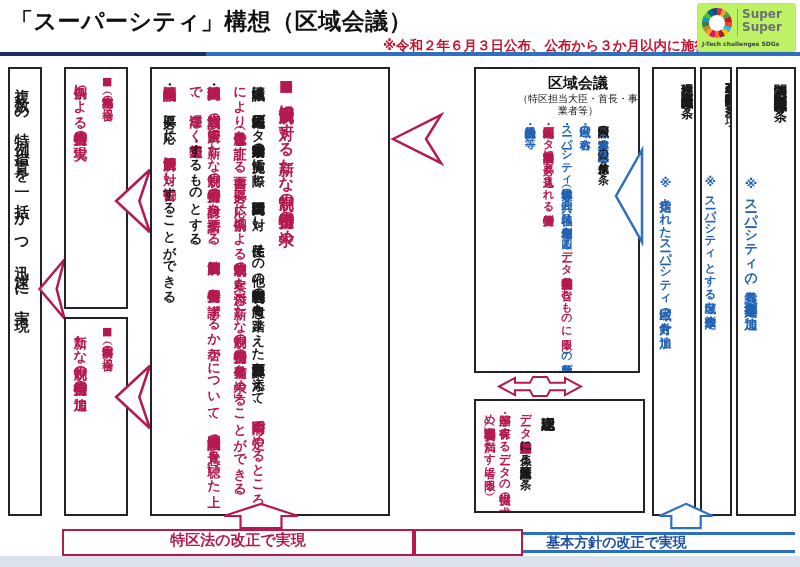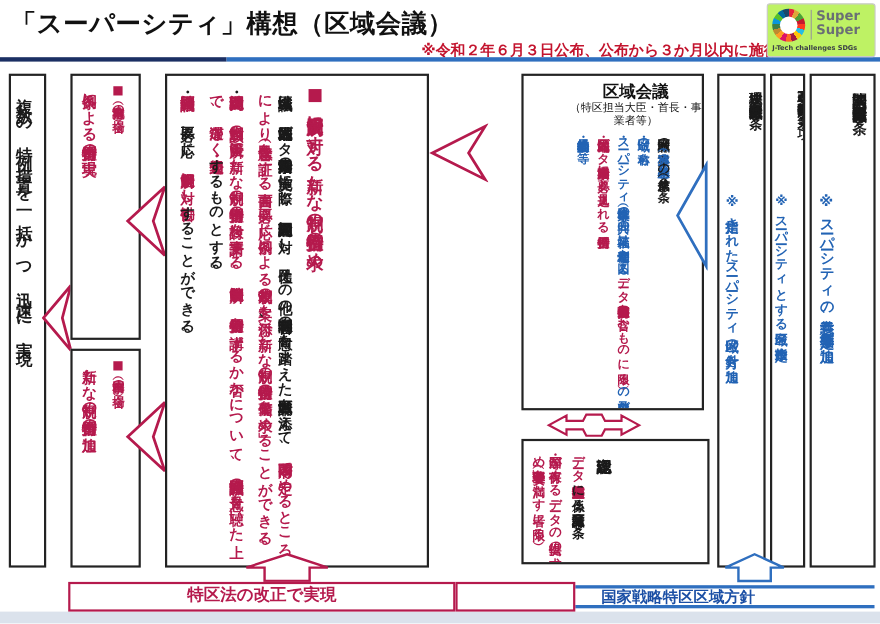--- a/index.html
+++ b/index.html
@@ -215,21 +215,21 @@
         <polygon points="40,2 78,15 61,15 61,28 19,28 19,15 2,15" fill="#fff" stroke="#b51a4d" stroke-width="2.2" vector-effect="non-scaling-stroke"></polygon>
       </svg>
   </div>
   <div class="arrow" style="left:658px;top:502px;width:56px;height:28px;">
     <svg viewBox="0 0 80 30" preserveAspectRatio="none">
         <polygon points="40,2 78,15 61,15 61,28 19,28 19,15 2,15" fill="#fff" stroke="#2f6fbf" stroke-width="2.2" vector-effect="non-scaling-stroke"></polygon>
       </svg>
   </div>
 
   <div class="banner-blue">
-    <span>国家戦略特区区域方針</span>
+    <span>基本方針の改正で実現</span>
   </div>
   <div class="banner-red">
     <span>特区法の改正で実現</span>
   </div>
   <div class="small-red"></div>
 
   <div class="bottom-strip"></div>
 </div>
 
 </body></html>

